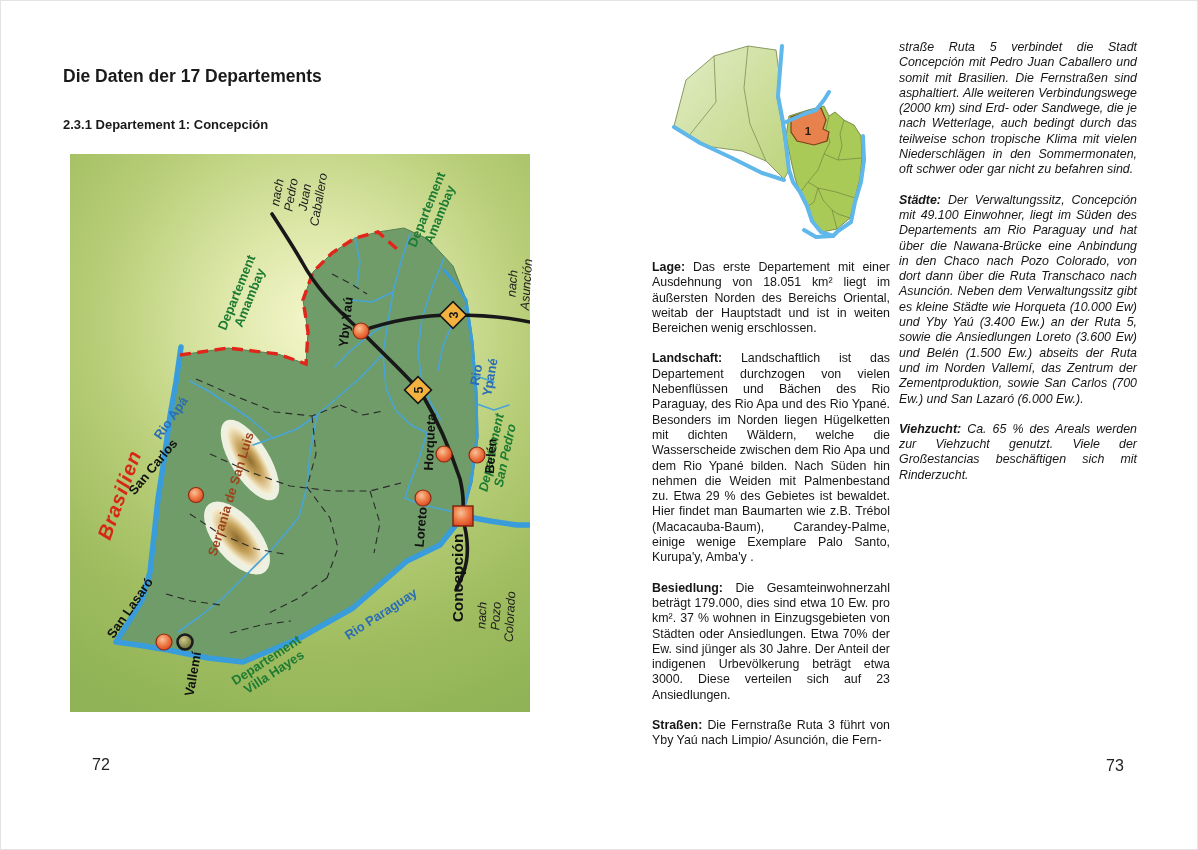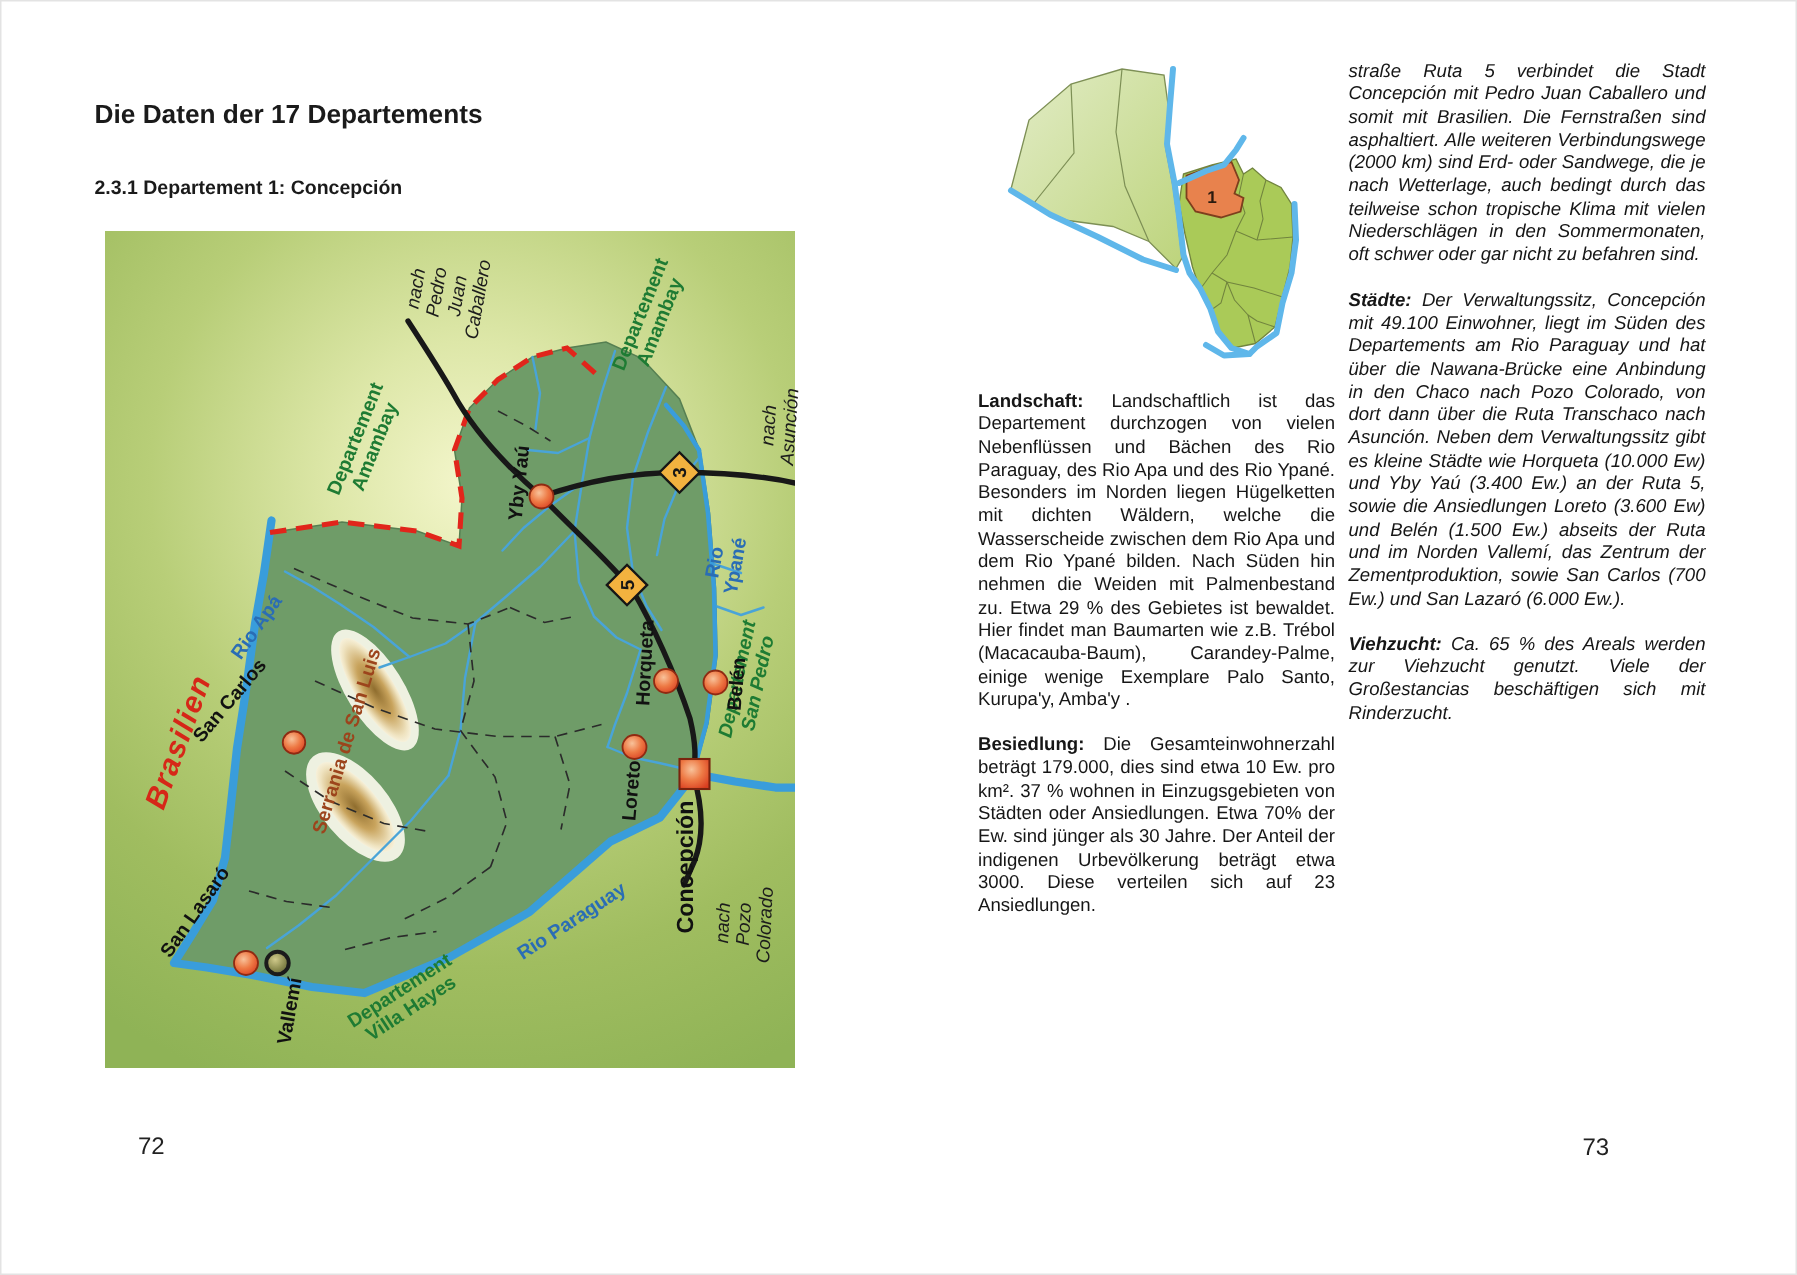--- a/index.html
+++ b/index.html
@@ -7,21 +7,21 @@
     width:1198px;height:850px;position:relative;background:#ffffff;
     font-family:"Liberation Sans", sans-serif;color:#161616;overflow:hidden;
   }
   .sheet-edge{position:absolute;inset:0;border:1px solid #e3e3e3;pointer-events:none;}
 
   
   .title{position:absolute;left:63px;top:54px;font-size:17.5px;font-weight:bold;color:#1a1a1a;}
   .subtitle{position:absolute;left:63px;top:106px;font-size:13px;font-weight:bold;color:#1a1a1a;}
   .pagenum{position:absolute;font-size:16px;color:#222;}
   .pagenum.left{left:92px;top:756px;}
-  .pagenum.right{left:1055px;top:757px;}
+  .pagenum.right{left:1106px;top:757px;}
 
   
   .col{position:absolute;width:238px;font-size:12.4px;line-height:15.3px;text-align:justify;color:#161616;}
   .col p{margin:0 0 15px 0;}
   .col b{font-weight:bold;}
   .col-middle{left:652px;top:260px;}
   .col-right{left:899px;top:40px;font-style:italic;}
 
   
   .map-box{position:absolute;left:70px;top:154px;width:460px;height:558px;}
@@ -221,22 +221,24 @@
       <polyline points="124,16 122,40 120,66 125,92 128,114 131,140 135,152 142,162 149,176 154,191 163,202 175,206"></polyline>
       <polyline points="16,97 42,113 74,128 104,143 126,150"></polyline>
       <polyline points="205,106 206,130 203,152 197,172 193,192 180,201 175,206 158,207 146,200"></polyline>
       <polyline points="128,92 146,84 158,80 166,70 171,62"></polyline>
     </g>
     <text x="150" y="105" text-anchor="middle" font-size="11.5" font-weight="bold" fill="#2b1a0e">1</text>
   </svg>
 </div>
 
 <div class="col col-middle">
+  <p><b>Lage:</b> <span>Das erste Departement mit einer Ausdehnung von 18.051 km² liegt im äußersten Norden des Bereichs Oriental, weitab der Hauptstadt und ist in weiten Bereichen wenig erschlossen.</span></p>
   <p><b>Landschaft:</b> <span>Landschaftlich ist das Departement durchzogen von vielen Nebenflüssen und Bächen des Rio Paraguay, des Rio Apa und des Rio Ypané. Besonders im Norden liegen Hügelketten mit dichten Wäldern, welche die Wasserscheide zwischen dem Rio Apa und dem Rio Ypané bilden. Nach Süden hin nehmen die Weiden mit Palmenbestand zu. Etwa 29 % des Gebietes ist bewaldet. Hier findet man Baumarten wie z.B. Trébol (Macacauba-Baum), Carandey-Palme, einige wenige Exemplare Palo Santo, Kurupa'y, Amba'y .</span></p>
   <p><b>Besiedlung:</b> <span>Die Gesamteinwohnerzahl beträgt 179.000, dies sind etwa 10 Ew. pro km². 37 % wohnen in Einzugsgebieten von Städten oder Ansiedlungen. Etwa 70% der Ew. sind jünger als 30 Jahre. Der Anteil der indigenen Urbevölkerung beträgt etwa 3000. Diese verteilen sich auf 23 Ansiedlungen.</span></p>
+  <p><b>Straßen:</b> <span>Die Fernstraße Ruta 3 führt von Yby Yaú nach Limpio/ Asunción, die Fern-</span></p>
 </div>
 
 <div class="col col-right">
   <p><span>straße Ruta 5 verbindet die Stadt Concepción mit Pedro Juan Caballero und somit mit Brasilien. Die Fernstraßen sind asphaltiert. Alle weiteren Verbindungswege (2000 km) sind Erd- oder Sandwege, die je nach Wetterlage, auch bedingt durch das teilweise schon tropische Klima mit vielen Niederschlägen in den Sommermonaten, oft schwer oder gar nicht zu befahren sind.</span></p>
   <p><b>Städte:</b> <span>Der Verwaltungssitz, Concepción mit 49.100 Einwohner, liegt im Süden des Departements am Rio Paraguay und hat über die Nawana-Brücke eine Anbindung in den Chaco nach Pozo Colorado, von dort dann über die Ruta Transchaco nach Asunción. Neben dem Verwaltungssitz gibt es kleine Städte wie Horqueta (10.000 Ew) und Yby Yaú (3.400 Ew.) an der Ruta 5, sowie die Ansiedlungen Loreto (3.600 Ew) und Belén (1.500 Ew.) abseits der Ruta und im Norden Vallemí, das Zentrum der Zementproduktion, sowie San Carlos (700 Ew.) und San Lazaró (6.000 Ew.).</span></p>
   <p><b>Viehzucht:</b> <span>Ca. 65 % des Areals werden zur Viehzucht genutzt. Viele der Großestancias beschäftigen sich mit Rinderzucht.</span></p>
 </div>
 
 <div class="pagenum right">73</div>
 

